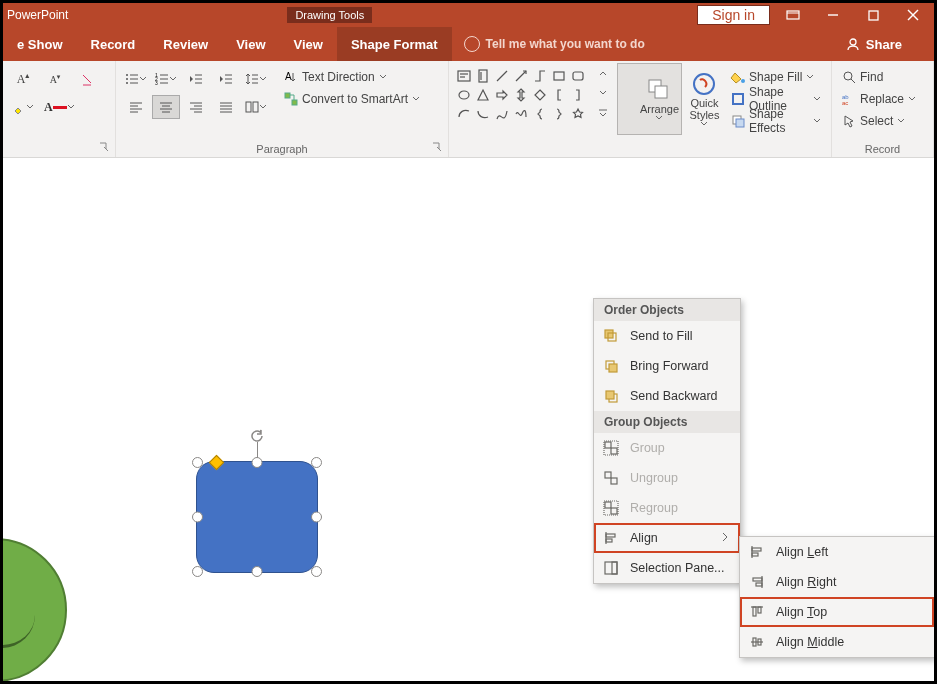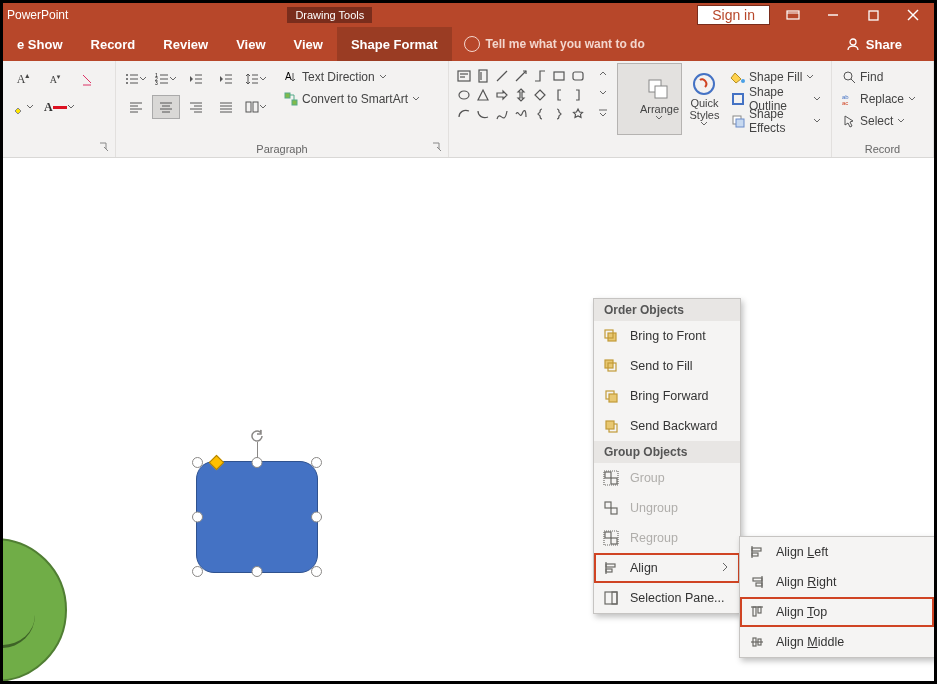--- a/index.html
+++ b/index.html
@@ -571,29 +571,20 @@
         <div class="handle h-b"></div>
         <div class="handle h-br"></div>
       </div>
     </div>
 
     <div class="menu menu1">
       <div class="menu-header">Order Objects</div>
       <div class="menu-item">
         <span class="menu-icon col">
             <svg width="14" height="14">
-              <rect x="4" y="4" width="8" height="8" fill="#e8c770" stroke="#c29a38"></rect>
-              <rect x="1" y="1" width="8" height="8" fill="none"></rect>
-            </svg>
-          </span>
-        <span>Bring to Front</span>
-      </div>
-      <div class="menu-item">
-        <span class="menu-icon col">
-            <svg width="14" height="14">
               <rect x="1" y="1" width="8" height="8" fill="#e8c770" stroke="#c29a38"></rect>
               <rect x="4" y="4" width="8" height="8" fill="none"></rect>
             </svg>
           </span>
         <span>Send to Fill</span>
       </div>
       <div class="menu-item">
         <span class="menu-icon col">
             <svg width="14" height="14">
               <rect x="2" y="2" width="8" height="8" fill="none"></rect>

